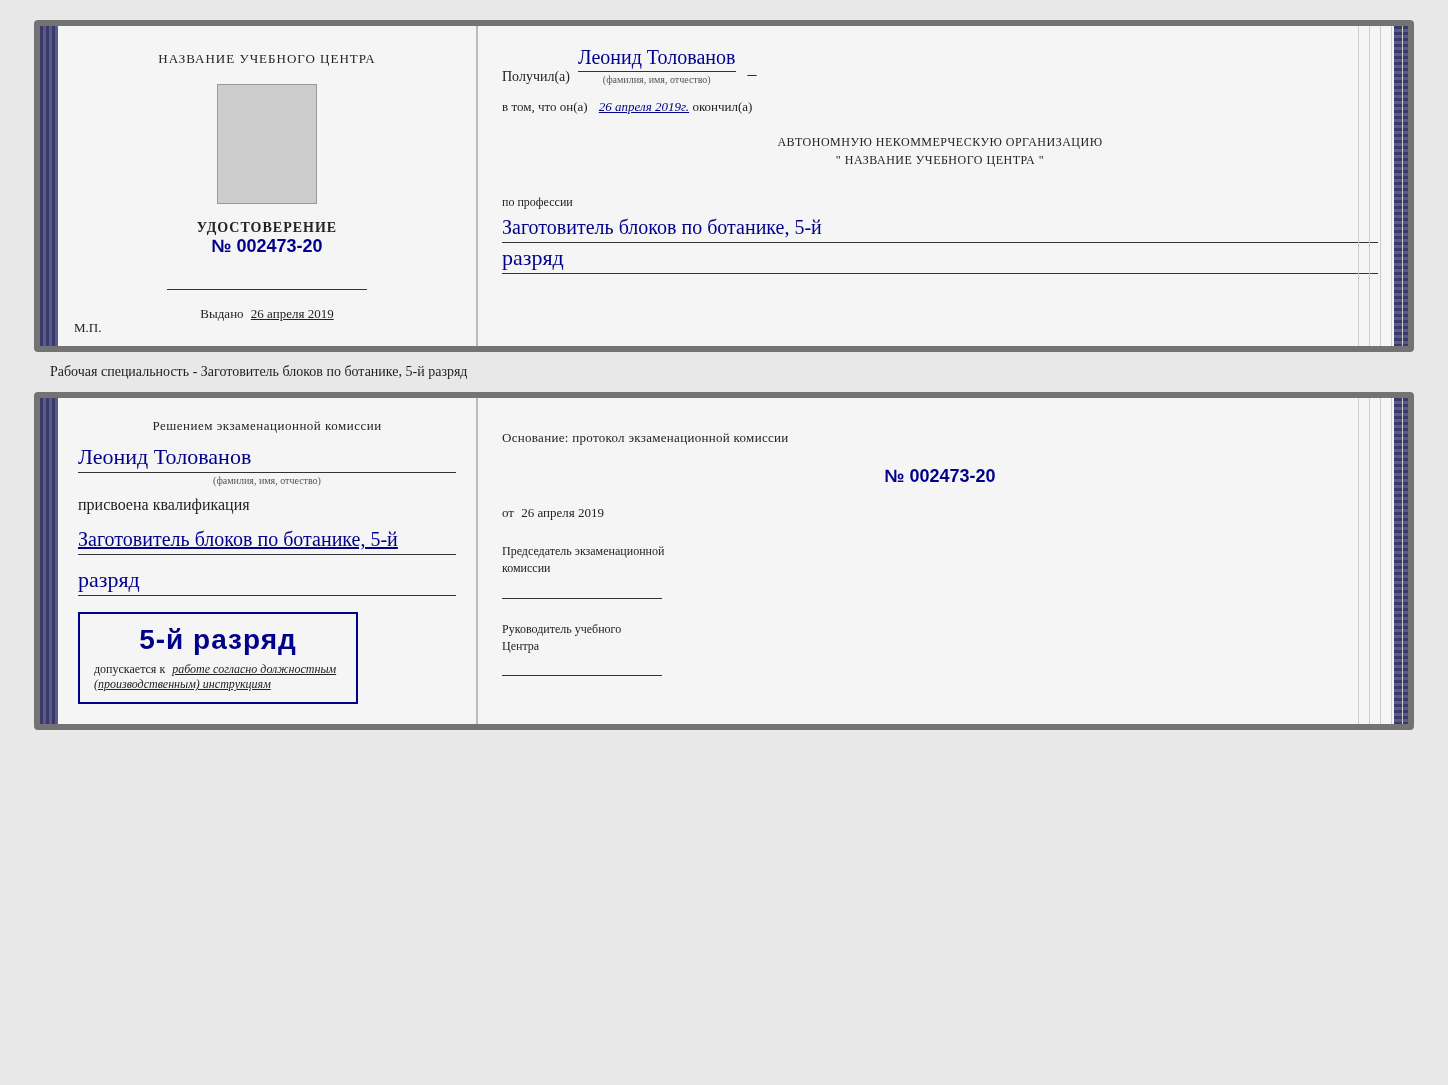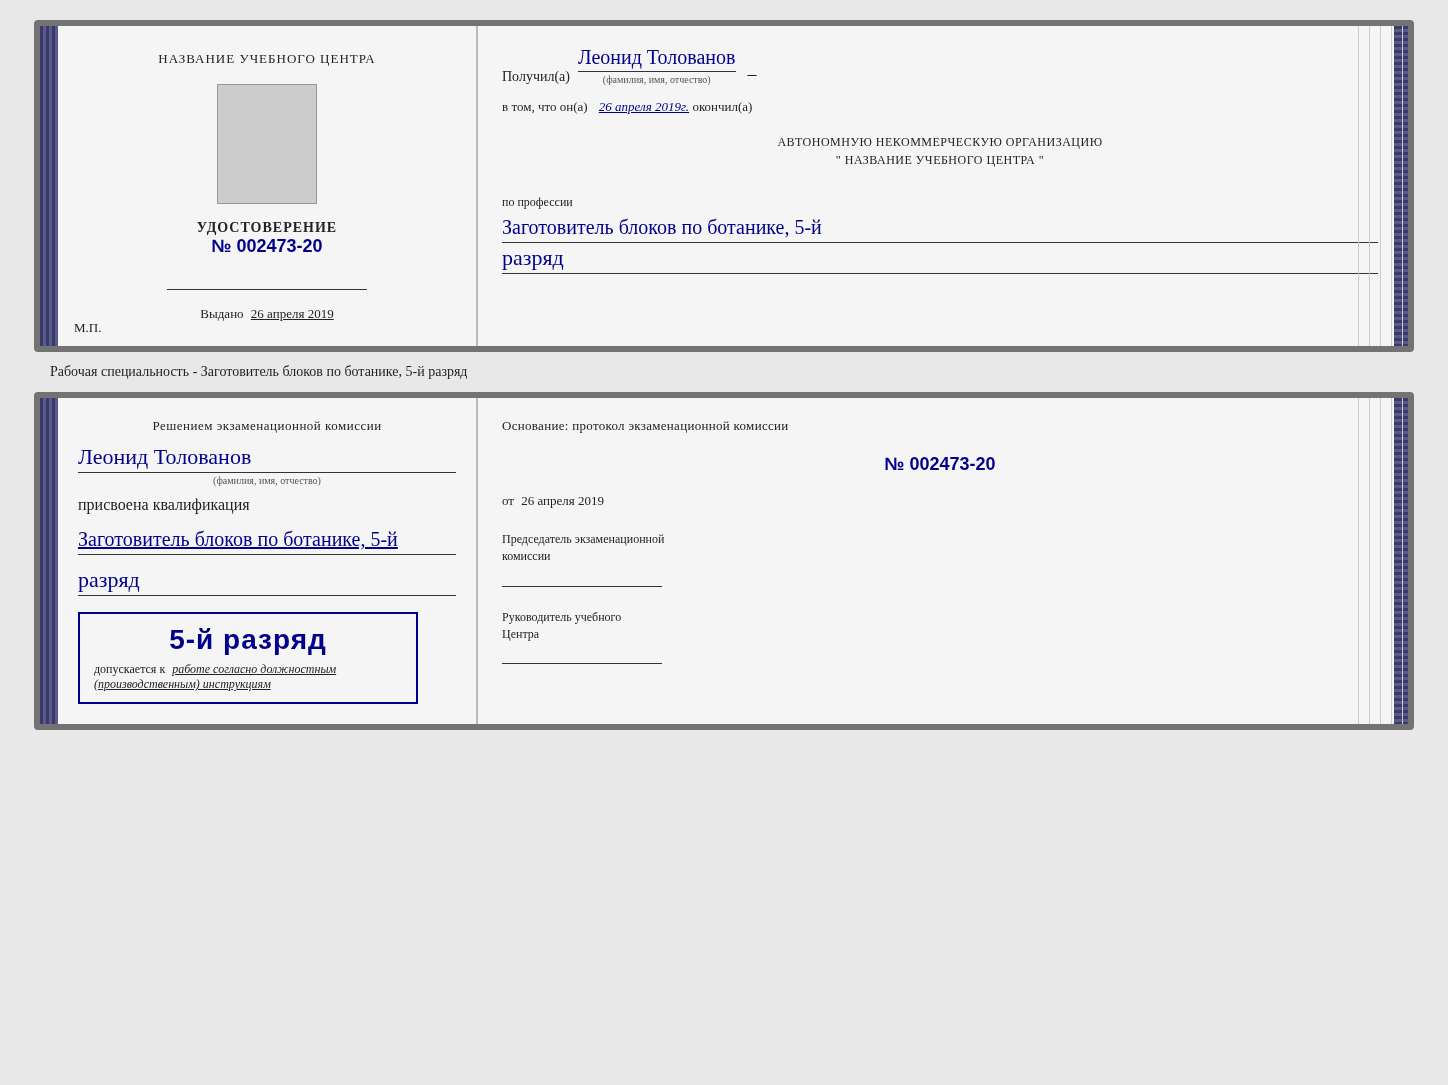--- a/index.html
+++ b/index.html
@@ -210,21 +210,21 @@
       border-right: 2px solid #bbb;
       padding: 20px 20px;
       display: flex;
       flex-direction: column;
       gap: 10px;
       position: relative;
     }
 
     .doc-bottom-right {
       flex: 1;
-      padding: 20px 30px 20px 24px;
+      padding: 32px 30px 20px 24px;
       display: flex;
       flex-direction: column;
       gap: 14px;
       position: relative;
     }
 
     .doc-bottom-right::after {
       content: '';
       position: absolute;
       right: 0;
@@ -284,21 +284,21 @@
     }
 
     .stamp-box {
       border: 2px solid #00008b;
       padding: 10px 14px;
       display: flex;
       flex-direction: column;
       align-items: center;
       gap: 6px;
       margin-top: 6px;
-      width: 340px;
+      width: 280px;
     }
 
     .stamp-main {
       font-size: 28px;
       font-weight: bold;
       color: #00008b;
       font-family: Arial, sans-serif;
       letter-spacing: 1px;
     }
 

